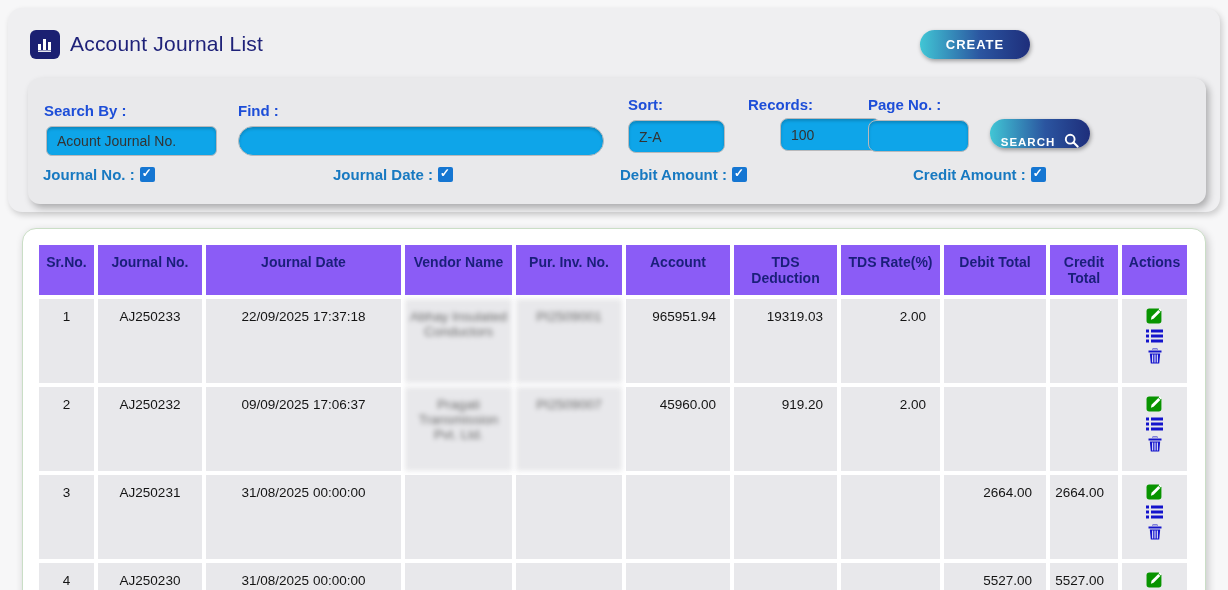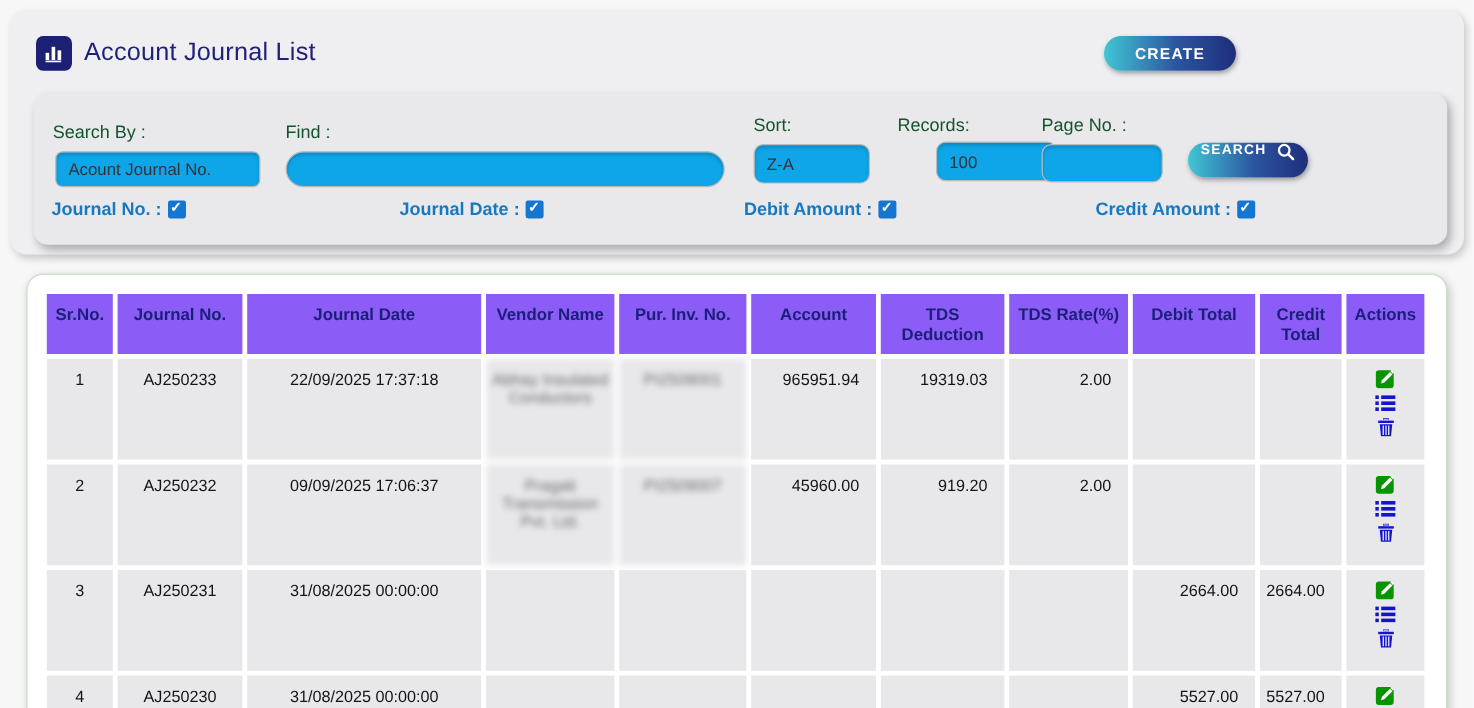--- a/index.html
+++ b/index.html
@@ -18,27 +18,27 @@
   .spacer { flex:1; }
   .btn-grad { border:none; cursor:pointer; color:#fff; border-radius:15px;
     background:linear-gradient(90deg,#41c6d5 0%,#2b55a0 55%,#1e2e7b 100%);
     box-shadow:1px 2px 4px rgba(0,0,0,.35); font-family:"Liberation Sans",sans-serif; }
   .create-btn { width:110px; height:29px; font-size:13px; font-weight:bold;
     letter-spacing:1px; margin-right:168px;text-align:center; }
 
   
   .search-card { position:absolute; left:20px; top:70px; width:1178px; height:126px;
     background:#e9e9eb; border-radius:12px; box-shadow:3px 4px 7px rgba(0,0,0,.28); }
-  .fld-label { position:absolute; font-size:15px; font-weight:normal; color:#14532d; }
+  .fld-label { position:absolute; font-size:15px; font-weight:bold; color:#1d4ed8; }
   .inp { position:absolute; background:#0ea5e9; border:1px solid #b9b9bb; color:#333;
     font-size:14px; padding:0 10px; outline:none;
     box-shadow:inset 0 2px 3px rgba(0,0,0,.18); font-family:"Liberation Sans",sans-serif; }
   .search-btn { position:absolute; left:962px; top:41px; width:100px; height:29px;
     font-size:11.5px; font-weight:bold; letter-spacing:1px;
-    display:flex; align-items:flex-start; justify-content:center; gap:9px; }
+    display:flex; align-items:flex-end; justify-content:center; gap:9px; }
 
   .chk-item { position:absolute; top:88px; display:flex; align-items:center; gap:5px;
     font-size:15px; font-weight:bold; color:#1779c1; }
   .chk-box { width:15px; height:15px; background:#1576d2; border-radius:2px;
     position:relative; display:inline-block; }
   .chk-box.checked::after { content:"✓"; position:absolute; left:2px; top:-1px;
     color:#fff; font-size:12px; font-weight:bold; }
 
   
   .table-card { position:absolute; left:22px; top:228px; width:1184px; height:460px;

